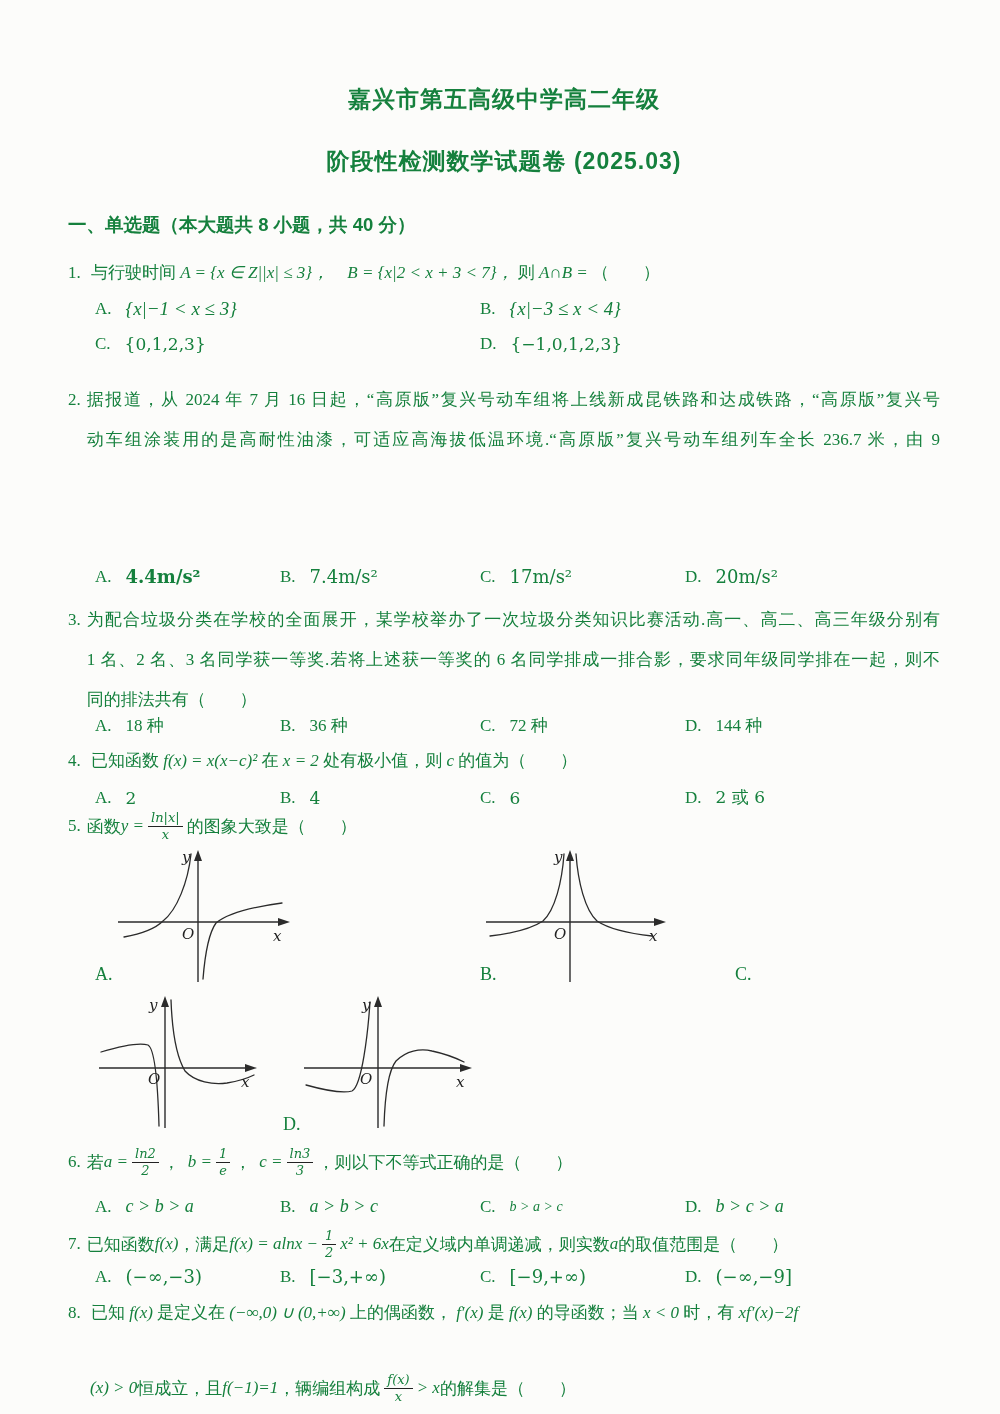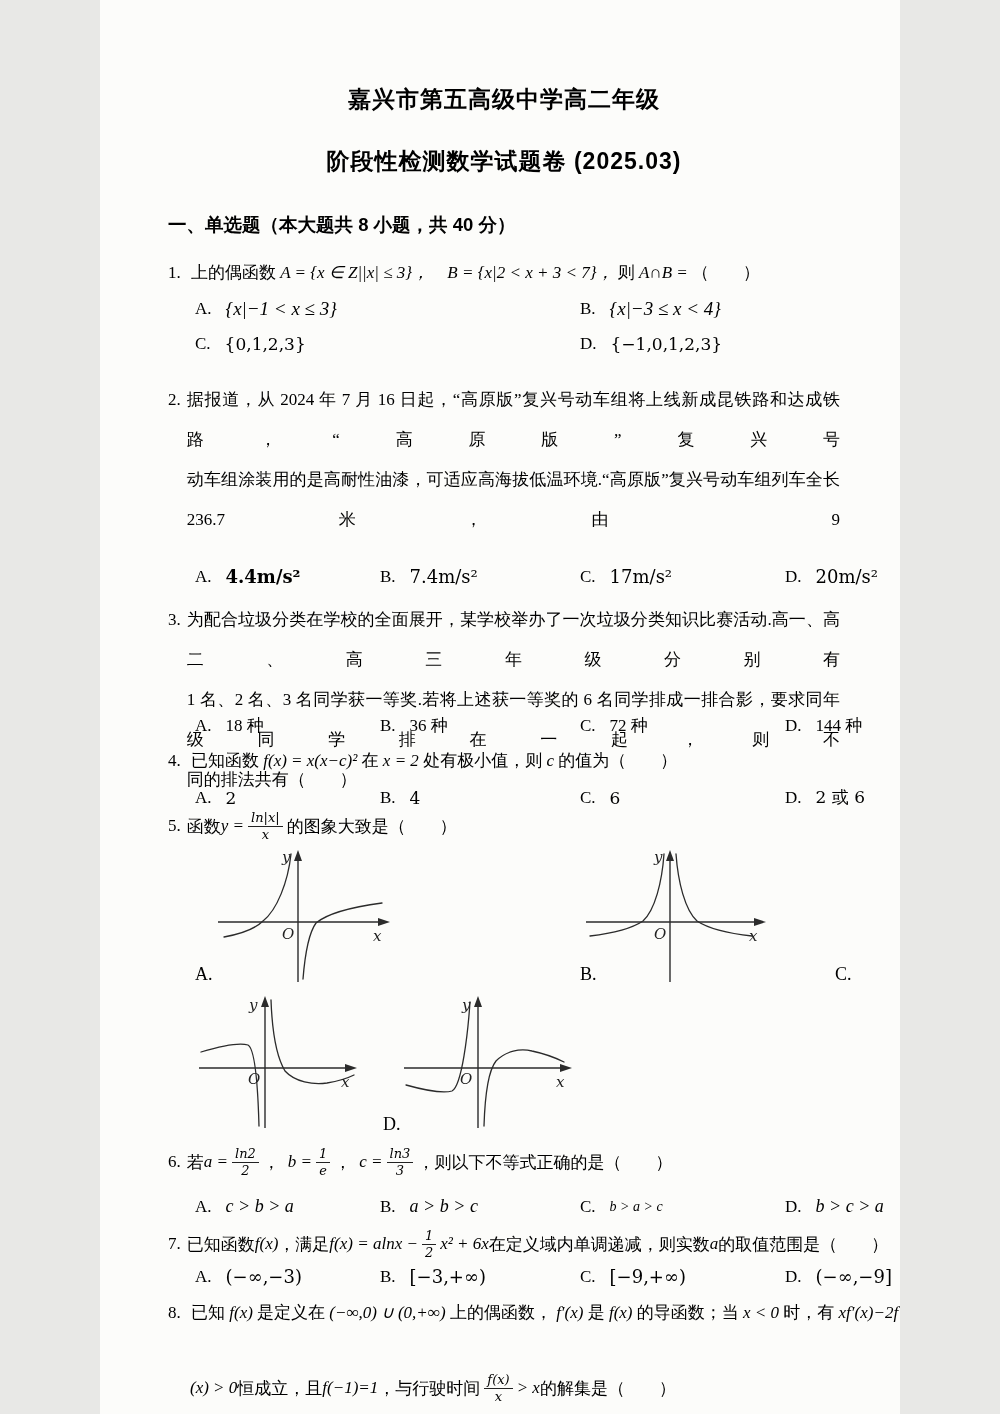--- a/index.html
+++ b/index.html
@@ -1,21 +1,21 @@
 <!DOCTYPE html>
 <html><head>
 <meta charset="utf-8">
 <style>
   html,body{margin:0;padding:0;background:#e8e8e6;}
   .page{
     position:relative;
-    width:800px;height:1414px;
+    width:1000px;height:1414px;
     margin:0 auto;
     background:#fcfcfa;
-    color:#000000;
+    color:#15803d;
     font-family:"Liberation Serif","DejaVu Serif",serif;
     font-size:17px;
     overflow:hidden;
   }
   .abs{position:absolute;left:68px;right:60px;}
   .center{text-align:center;}
   .title{font-family:"Liberation Sans","DejaVu Sans",sans-serif;font-weight:bold;font-size:23px;letter-spacing:1px;}
   .section-head{font-family:"Liberation Sans","DejaVu Sans",sans-serif;font-weight:bold;font-size:18.5px;}
   .qline{line-height:1.5;}
   .qflex{display:flex;align-items:center;flex-wrap:nowrap;white-space:nowrap;}
@@ -46,21 +46,21 @@
 <body>
 
 <div class="page">
 
   <div class="abs center title" style="top:84px;">嘉兴市第五高级中学高二年级</div>
   <div class="abs center title" style="top:146px;">阶段性检测数学试题卷 (2025.03)</div>
   <div class="abs section-head" style="top:212px;">一、单选题（本大题共 8 小题，共 40 分）</div>
 
   <div class="abs qline" style="top:260px;">
     <span class="qnum">1.</span>
-    <span>上的偶函数 </span>
+    <span>与行驶时间 </span>
     <span class="m">A = {x ∈ Z||x| ≤ 3}，</span>
     <span class="m" style="margin-left:14px;">B = {x|2 &lt; x + 3 &lt; 7}，</span>
     <span>则 </span>
     <span class="m">A∩B =</span>
     <span>（　　）</span>
   </div>
   <div class="optrow2" style="top:298px;">
     <div class="opt">
       <span class="olabel">A.</span>
       <span class="m bigset">{x|−1 &lt; x ≤ 3}</span>
@@ -316,21 +316,21 @@
     <span class="m">f(x)</span>
     <span>的导函数；当 </span>
     <span class="m">x &lt; 0</span>
     <span>时，有 </span>
     <span class="m">xf′(x)−2f</span>
   </div>
   <div class="abs qflex" style="top:1372px;padding-left:22px;">
     <span class="m">(x) &gt; 0</span>
     <span>恒成立，且 </span>
     <span class="m">f(−1)=1</span>
-    <span>，与行驶时间 </span>
+    <span>，辆编组构成 </span>
     <span class="frac">
         <span class="fnum">f(x)</span>
         <span class="fden">x</span>
       </span>
     <span class="m">&gt; x</span>
     <span>的解集是（　　）</span>
   </div>
 
 </div>
 

